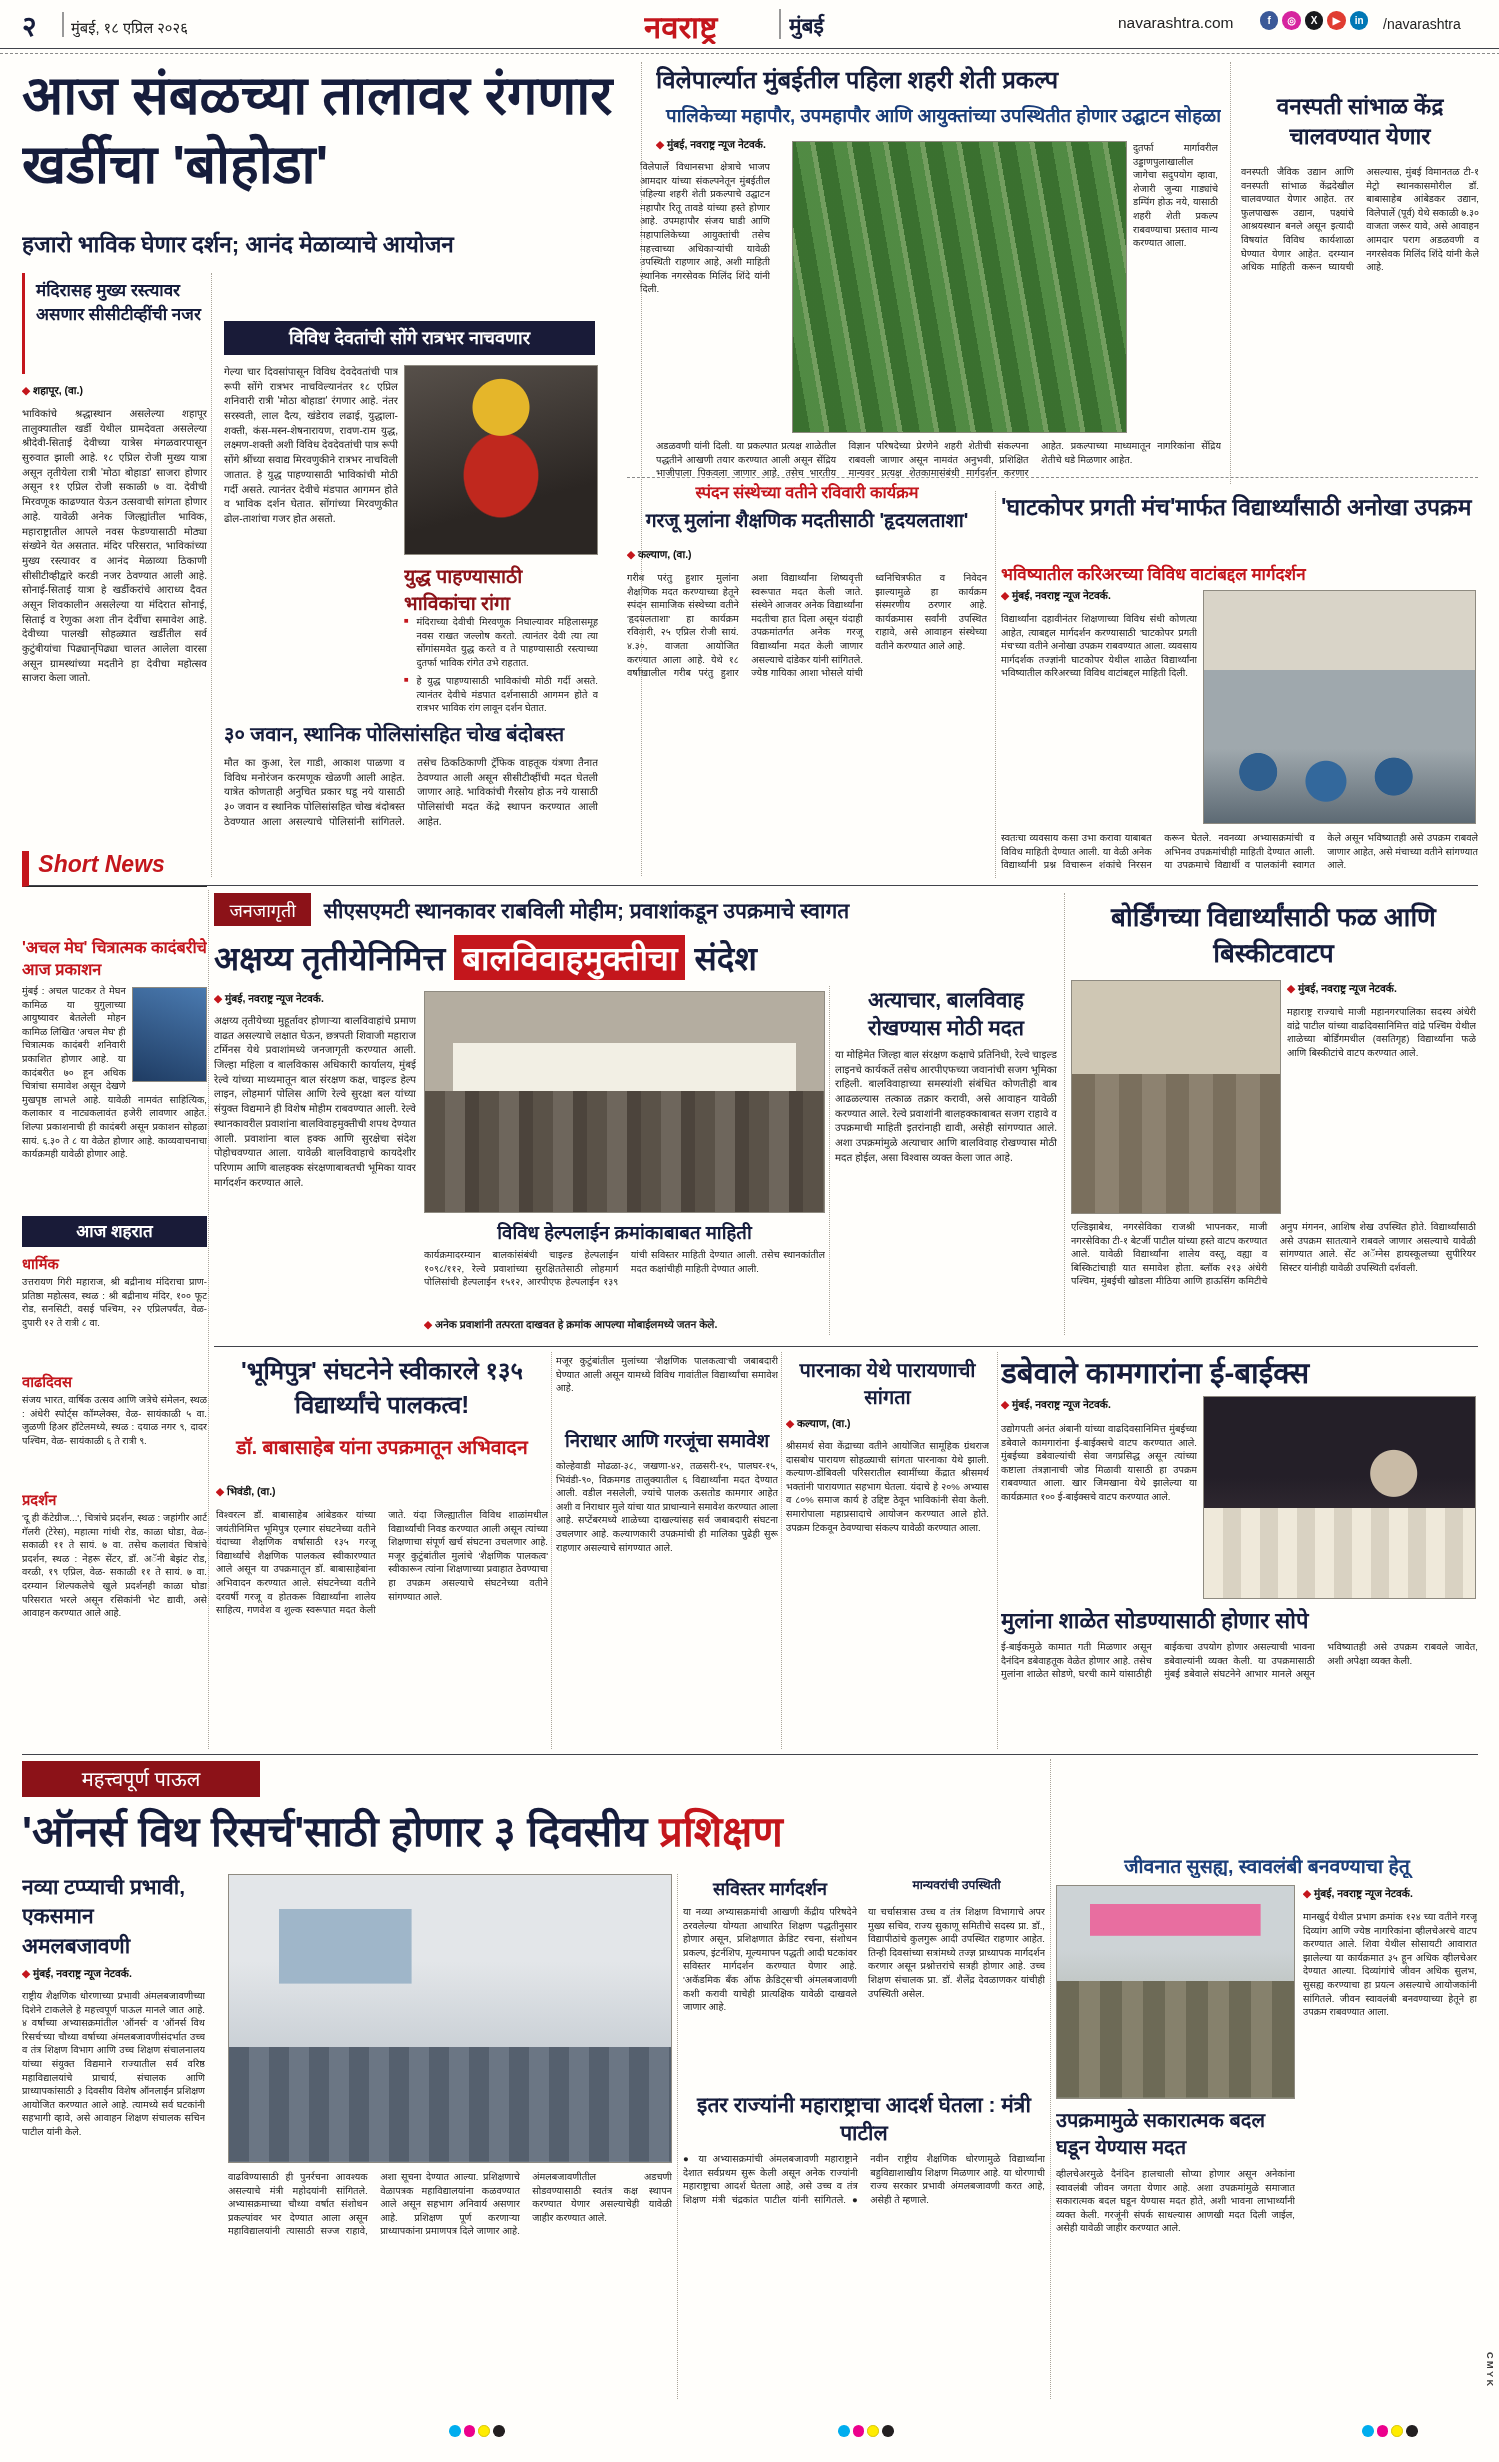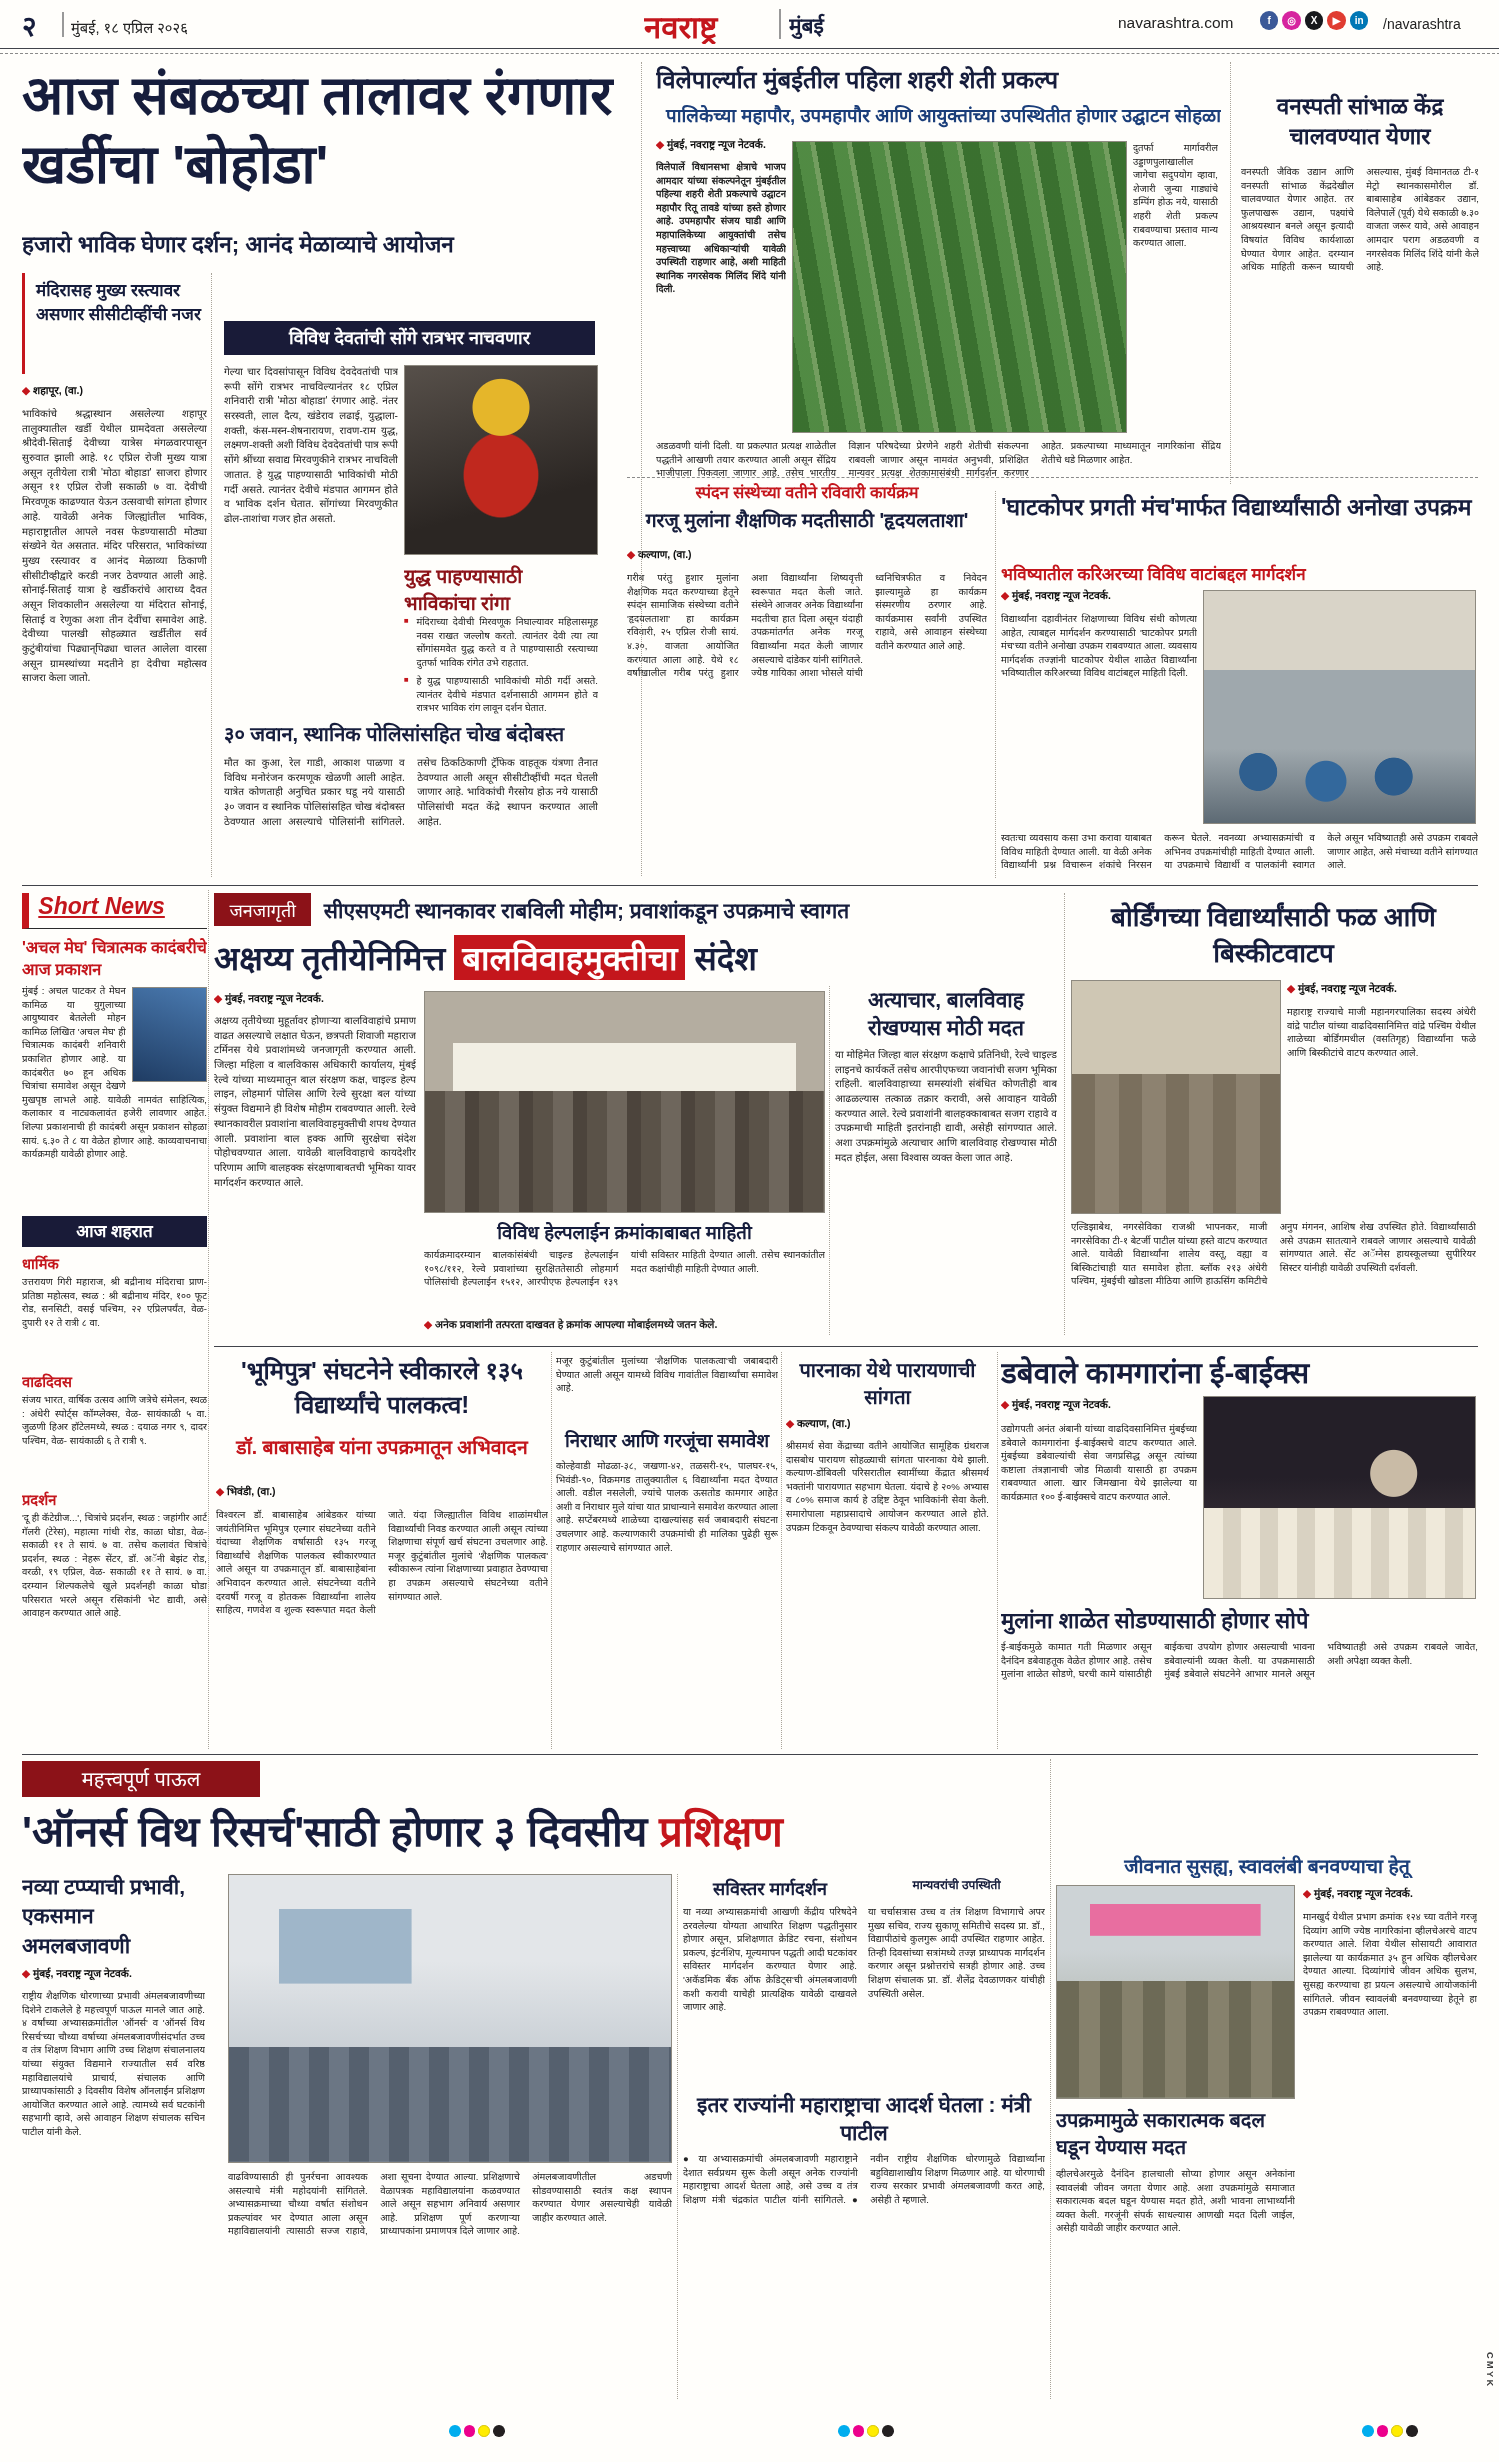--- a/index.html
+++ b/index.html
@@ -80,21 +80,21 @@
   <div class="blk" style="left:404px;top:615px;width:194px;height:101px;">
     <p class="b12 bullet">मंदिराच्या देवीची मिरवणूक निघाल्यावर महिलासमूह नवस राखत जल्लोष करतो. त्यानंतर देवी त्या त्या सोंगांसमवेत युद्ध करते व ते पाहण्यासाठी रस्त्याच्या दुतर्फा भाविक रांगेत उभे राहतात.</p>
     <p class="b12 bullet" style="margin-top:4.7px;">हे युद्ध पाहण्यासाठी भाविकांची मोठी गर्दी असते. त्यानंतर देवीचे मंडपात दर्शनासाठी आगमन होते व रात्रभर भाविक रांग लावून दर्शन घेतात.</p>
   </div>
   <div class="blk hd" style="left:224px;top:720px;width:374px;height:33px;font-size:20px;">३० जवान, स्थानिक पोलिसांसहित चोख बंदोबस्त</div>
   <div class="blk b13 c2" style="left:224px;top:756px;width:374px;height:120px;">मौत का कुआ, रेल गाडी, आकाश पाळणा व विविध मनोरंजन करमणूक खेळणी आली आहेत. यात्रेत कोणताही अनुचित प्रकार घडू नये यासाठी ३० जवान व स्थानिक पोलिसांसहित चोख बंदोबस्त ठेवण्यात आला असल्याचे पोलिसांनी सांगितले. तसेच ठिकठिकाणी ट्रॅफिक वाहतूक यंत्रणा तैनात ठेवण्यात आली असून सीसीटीव्हींची मदत घेतली जाणार आहे. भाविकांची गैरसोय होऊ नये यासाठी पोलिसांची मदत केंद्रे स्थापन करण्यात आली आहेत.</div>
 
   <div class="blk hd" style="left:656px;top:62px;width:565px;height:36px;font-size:24px;">विलेपार्ल्यात मुंबईतील पहिला शहरी शेती प्रकल्प</div>
   <div class="blk deckblue" style="left:656px;top:102px;width:565px;height:28px;font-size:18.6px;font-weight:700;text-align:right;">पालिकेच्या महापौर, उपमहापौर आणि आयुक्तांच्या उपस्थितीत होणार उद्घाटन सोहळा</div>
   <div class="blk byl" style="left:656px;top:137px;width:130px;height:20px;">मुंबई, नवराष्ट्र न्यूज नेटवर्क.</div>
-  <div class="blk b12" style="left:656px;top:160px;width:130px;height:276px;font-weight:bold;">विलेपार्ले विधानसभा क्षेत्राचे भाजप आमदार यांच्या संकल्पनेतून मुंबईतील पहिल्या शहरी शेती प्रकल्पाचे उद्घाटन महापौर रितू तावडे यांच्या हस्ते होणार आहे. उपमहापौर संजय घाडी आणि महापालिकेच्या आयुक्तांची तसेच महत्त्वाच्या अधिकाऱ्यांची यावेळी उपस्थिती राहणार आहे, अशी माहिती स्थानिक नगरसेवक मिलिंद शिंदे यांनी दिली.</div>
+  <div class="blk b12" style="left:640px;top:160px;width:130px;height:276px;">विलेपार्ले विधानसभा क्षेत्राचे भाजप आमदार यांच्या संकल्पनेतून मुंबईतील पहिल्या शहरी शेती प्रकल्पाचे उद्घाटन महापौर रितू तावडे यांच्या हस्ते होणार आहे. उपमहापौर संजय घाडी आणि महापालिकेच्या आयुक्तांची तसेच महत्त्वाच्या अधिकाऱ्यांची यावेळी उपस्थिती राहणार आहे, अशी माहिती स्थानिक नगरसेवक मिलिंद शिंदे यांनी दिली.</div>
   <div class="blk photo ph-farm" style="left:792px;top:141px;width:335px;height:292px;"></div>
   <div class="blk b12" style="left:1133px;top:141px;width:85px;height:292px;">दुतर्फा मार्गावरील उड्डाणपुलाखालील जागेचा सदुपयोग व्हावा, शेजारी जुन्या गाड्यांचे डम्पिंग होऊ नये, यासाठी शहरी शेती प्रकल्प राबवण्याचा प्रस्ताव मान्य करण्यात आला.</div>
   <div class="blk b12 c3" style="left:656px;top:439px;width:565px;height:42px;">अडळवणी यांनी दिली. या प्रकल्पात प्रत्यक्ष शाळेतील पद्धतीने आखणी तयार करण्यात आली असून सेंद्रिय भाजीपाला पिकवला जाणार आहे. तसेच भारतीय विज्ञान परिषदेच्या प्रेरणेने शहरी शेतीची संकल्पना राबवली जाणार असून नामवंत अनुभवी, प्रशिक्षित मान्यवर प्रत्यक्ष शेतकामासंबंधी मार्गदर्शन करणार आहेत. प्रकल्पाच्या माध्यमातून नागरिकांना सेंद्रिय शेतीचे धडे मिळणार आहेत.</div>
 
   <div class="blk hd ctr" style="left:1241px;top:92px;width:238px;height:67px;font-size:22.5px;line-height:1.35;">वनस्पती सांभाळ केंद्र चालवण्यात येणार</div>
   <div class="blk b12 c2" style="left:1241px;top:165px;width:238px;height:320px;">वनस्पती जैविक उद्यान आणि वनस्पती सांभाळ केंद्रदेखील चालवण्यात येणार आहेत. तर फुलपाखरू उद्यान, पक्ष्यांचे आश्रयस्थान बनले असून इत्यादी विषयांत विविध कार्यशाळा घेण्यात येणार आहेत. दरम्यान अधिक माहिती करून घ्यायची असल्यास, मुंबई विमानतळ टी-१ मेट्रो स्थानकासमोरील डॉ. बाबासाहेब आंबेडकर उद्यान, विलेपार्ले (पूर्व) येथे सकाळी ७.३० वाजता जरूर यावे, असे आवाहन आमदार पराग अडळवणी व नगरसेवक मिलिंद शिंदे यांनी केले आहे.</div>
 
   <div class="blk red ctr" style="left:627px;top:481px;width:360px;height:23px;font-size:16.3px;font-weight:700;">स्पंदन संस्थेच्या वतीने रविवारी कार्यक्रम</div>
   <div class="blk hd ctr" style="left:627px;top:506px;width:360px;height:36px;font-size:19.4px;">गरजू मुलांना शैक्षणिक मदतीसाठी 'हृदयलताशा'</div>
   <div class="blk byl" style="left:627px;top:547px;width:186px;height:20px;">कल्याण, (वा.)</div>
@@ -102,21 +102,21 @@
 
   <div class="blk hd" style="left:1001px;top:492px;width:477px;height:67px;font-size:23px;line-height:1.35;">'घाटकोपर प्रगती मंच'मार्फत विद्यार्थ्यांसाठी अनोखा उपक्रम</div>
   <div class="blk red" style="left:1001px;top:562px;width:477px;height:23px;font-size:17px;font-weight:700;">भविष्यातील करिअरच्या विविध वाटांबद्दल मार्गदर्शन</div>
   <div class="blk byl" style="left:1001px;top:588px;width:217px;height:20px;">मुंबई, नवराष्ट्र न्यूज नेटवर्क.</div>
   <div class="blk b12" style="left:1001px;top:612px;width:196px;height:216px;">विद्यार्थ्यांना दहावीनंतर शिक्षणाच्या विविध संधी कोणत्या आहेत, त्याबद्दल मार्गदर्शन करण्यासाठी 'घाटकोपर प्रगती मंच'च्या वतीने अनोखा उपक्रम राबवण्यात आला. व्यवसाय मार्गदर्शक तज्ज्ञांनी घाटकोपर येथील शाळेत विद्यार्थ्यांना भविष्यातील करिअरच्या विविध वाटांबद्दल माहिती दिली.</div>
   <div class="blk photo ph-class" style="left:1203px;top:590px;width:273px;height:234px;"></div>
   <div class="blk b12 c3" style="left:1001px;top:831px;width:477px;height:45px;">स्वतःचा व्यवसाय कसा उभा करावा याबाबत विविध माहिती देण्यात आली. या वेळी अनेक विद्यार्थ्यांनी प्रश्न विचारून शंकांचे निरसन करून घेतले. नवनव्या अभ्यासक्रमांची व अभिनव उपक्रमांचीही माहिती देण्यात आली. या उपक्रमाचे विद्यार्थी व पालकांनी स्वागत केले असून भविष्यातही असे उपक्रम राबवले जाणार आहेत, असे मंचाच्या वतीने सांगण्यात आले.</div>
 
   <div class="blk hr2" style="left:22px;top:885px;width:1456px;"></div>
 
-  <div class="blk sn-title" style="left:22px;top:893px;width:185px;height:36px;text-decoration:underline;">Short News</div>
+  <div class="blk sn-title" style="left:22px;top:851px;width:185px;height:36px;">Short News</div>
   <div class="blk red" style="left:22px;top:936px;width:185px;height:45px;font-size:16.3px;font-weight:700;">'अचल मेघ' चित्रात्मक कादंबरीचे आज प्रकाशन</div>
   <div class="blk b12" style="left:22px;top:984px;width:185px;height:225px;">
     <span class="cover"></span>
     <span>मुंबई : अचल पाटकर ते मेघन कामिळ या युगुलाच्या आयुष्यावर बेतलेली मोहन कामिळ लिखित 'अचल मेघ' ही चित्रात्मक कादंबरी शनिवारी प्रकाशित होणार आहे. या कादंबरीत ७० हून अधिक चित्रांचा समावेश असून देखणे मुखपृष्ठ लाभले आहे. यावेळी नामवंत साहित्यिक, कलाकार व नाट्यकलावंत हजेरी लावणार आहेत. शिल्पा प्रकाशनाची ही कादंबरी असून प्रकाशन सोहळा सायं. ६.३० ते ८ या वेळेत होणार आहे. काव्यवाचनाचा कार्यक्रमही यावेळी होणार आहे.</span>
   </div>
   <div class="blk bar-dark" style="left:22px;top:1216px;width:185px;height:31px;font-size:17px;line-height:31px;">आज शहरात</div>
   <div class="blk red" style="left:22px;top:1253px;width:185px;height:20px;font-size:14.7px;font-weight:700;">धार्मिक</div>
   <div class="blk b12" style="left:22px;top:1275px;width:185px;height:92px;">उत्तरायण गिरी महाराज, श्री बद्रीनाथ मंदिराचा प्राण-प्रतिष्ठा महोत्सव, स्थळ : श्री बद्रीनाथ मंदिर, १०० फूट रोड, सनसिटी, वसई पश्चिम, २२ एप्रिलपर्यंत, वेळ- दुपारी १२ ते रात्री ८ वा.</div>
   <div class="blk red" style="left:22px;top:1371px;width:185px;height:20px;font-size:14.7px;font-weight:700;">वाढदिवस</div>
   <div class="blk b12" style="left:22px;top:1393px;width:185px;height:92px;">संजय भारत, वार्षिक उत्सव आणि जत्रेचे संमेलन, स्थळ : अंधेरी स्पोर्ट्स कॉम्प्लेक्स, वेळ- सायंकाळी ५ वा. जुळणी हिअर हॉटेलमध्ये, स्थळ : दयाळ नगर ९, दादर पश्चिम, वेळ- सायंकाळी ६ ते रात्री ९.</div>

